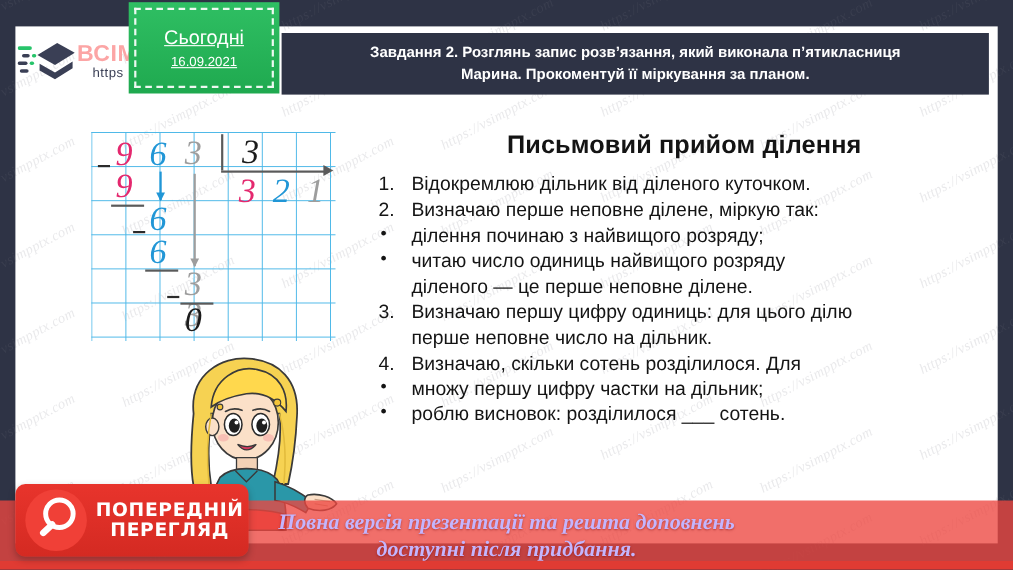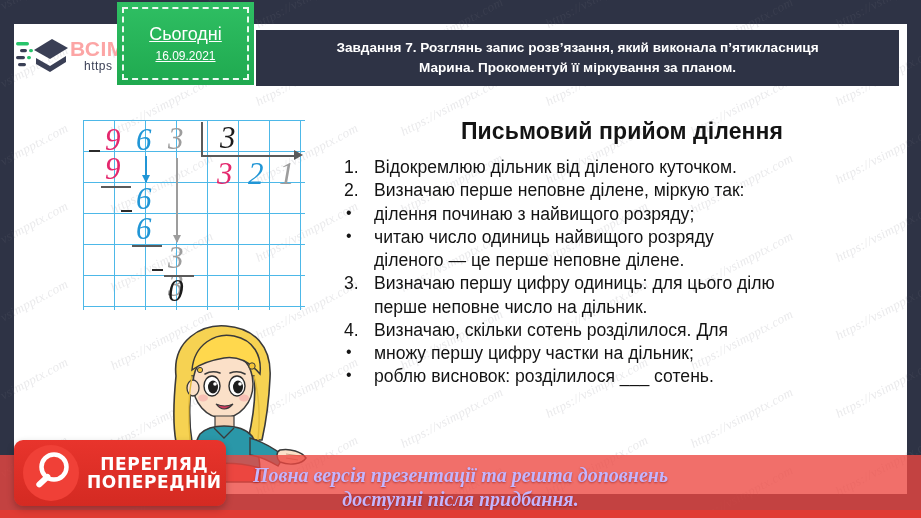--- a/index.html
+++ b/index.html
@@ -362,42 +362,42 @@
     </div>
   </div>
 
   <div class="date-badge">
     <div class="date-label">Сьогодні</div>
     <div class="date-value">16.09.2021</div>
   </div>
 
   <div class="header-band">
     <div class="header-text">
-      <span>Завдання 7. Розглянь запис розв’язання, який виконала п’ятикласниця</span>
+      <span>Завдання 2. Розглянь запис розв’язання, який виконала п’ятикласниця</span>
       <br>
       <span>Марина. Прокоментуй її міркування за планом.</span>
     </div>
   </div>
 
   <div class="bottom-banner">
     <div class="bb-line">Повна версія презентації та решта доповнень</div>
     <div class="bb-line">доступні після придбання.</div>
   </div>
   <div class="bottom-strip"></div>
 
   <div class="preview-badge">
     <div class="mag-circle">
       <svg viewBox="0 0 56 56" width="56" height="56">
         <circle cx="31" cy="22" r="12.5" fill="none" stroke="#ffffff" stroke-width="4.5"></circle>
         <rect x="12" y="33" width="17" height="6" rx="3" fill="#ffffff" transform="rotate(-43 20 36)"></rect>
       </svg>
     </div>
     <div class="preview-label">
+      <div>ПОПЕРЕДНІЙ</div>
       <div>ПЕРЕГЛЯД</div>
-      <div>ПОПЕРЕДНІЙ</div>
     </div>
   </div>
 
   <div class="watermarks" id="wm-host">
       <div class="wm" style="left: -40px; top: -10px;">https://vsimpptx.com</div>
       <div class="wm" style="left: 105px; top: 20px;">https://vsimpptx.com</div>
       <div class="wm" style="left: 250px; top: -10px;">https://vsimpptx.com</div>
       <div class="wm" style="left: 395px; top: 20px;">https://vsimpptx.com</div>
       <div class="wm" style="left: 540px; top: -10px;">https://vsimpptx.com</div>
       <div class="wm" style="left: 685px; top: 20px;">https://vsimpptx.com</div>

